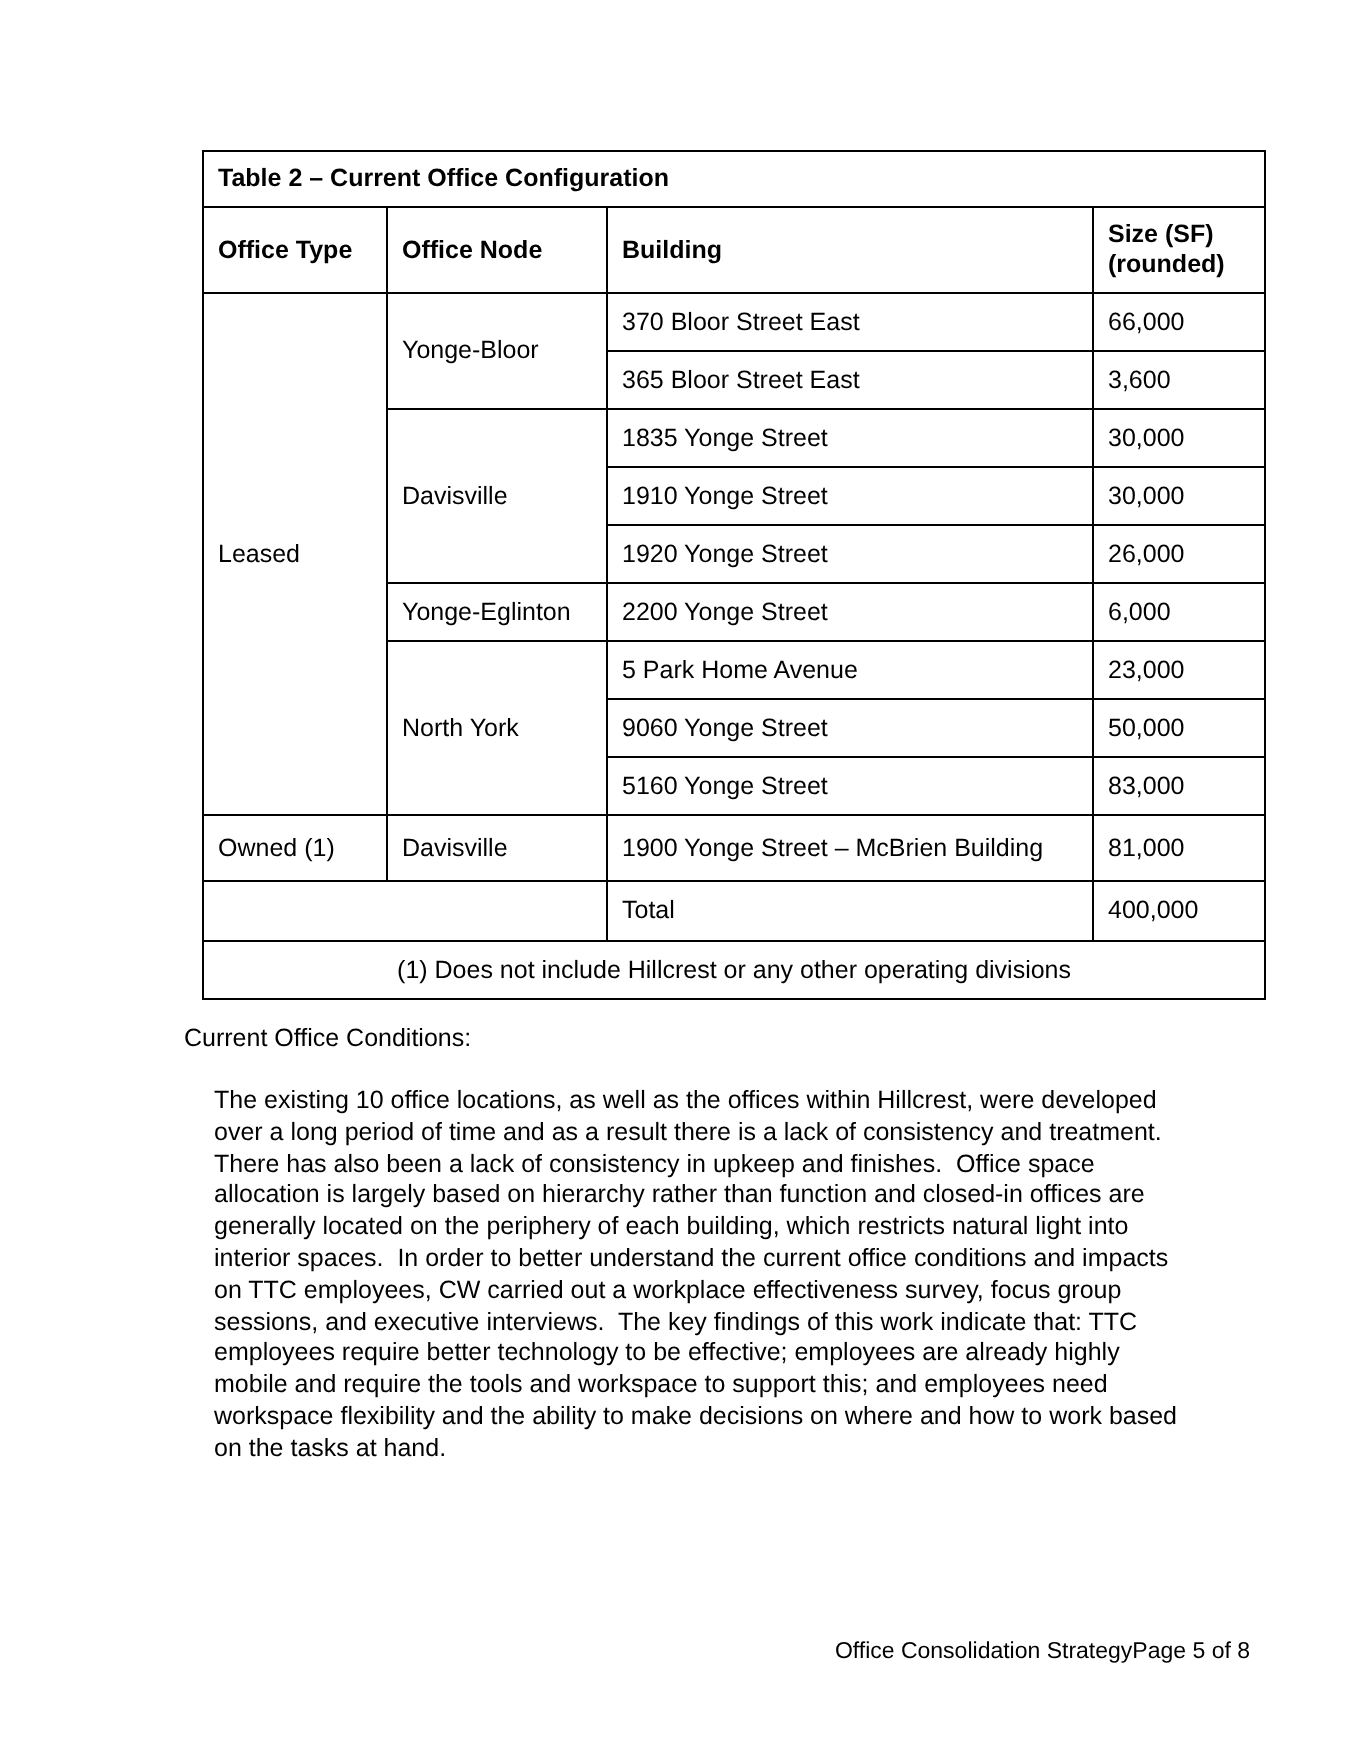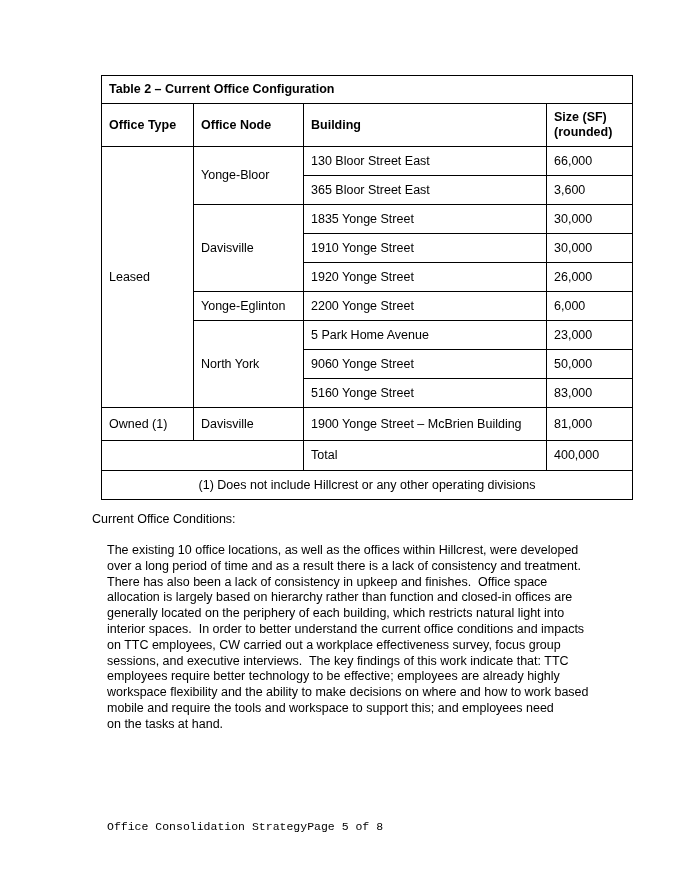--- a/index.html
+++ b/index.html
@@ -61,23 +61,22 @@
   }
   .paragraph .pline { white-space: pre-wrap; }
 
   
   .footer {
     position: absolute;
     left: 79px;
     top: 820px;
     width: 518px;
     display: flex;
-    justify-content: flex-start;
+    justify-content: flex-end;
     font-size: 11.5px;
-    font-family: Liberation Mono, monospace;
   }
 </style>
 </head>
 <body>
 
 <div class="page">
 
   <table class="office-table">
     <colgroup>
       <col class="c1">
@@ -92,21 +91,21 @@
     <tr class="header-row">
       <td>Office Type</td>
       <td>Office Node</td>
       <td>Building</td>
       <td>Size (SF) (rounded)</td>
     </tr>
 
     <tr class="data-row">
       <td rowspan="9">Leased</td>
       <td rowspan="2">Yonge-Bloor</td>
-      <td>130 Bloor Street East</td>
+      <td>370 Bloor Street East</td>
       <td>66,000</td>
     </tr>
     <tr class="data-row">
       <td>365 Bloor Street East</td>
       <td>3,600</td>
     </tr>
     <tr class="data-row">
       <td rowspan="3">Davisville</td>
       <td>1835 Yonge Street</td>
       <td>30,000</td>
@@ -162,22 +161,22 @@
   <div class="paragraph">
     <div class="pline">The existing 10 office locations, as well as the offices within Hillcrest, were developed</div>
     <div class="pline">over a long period of time and as a result there is a lack of consistency and treatment.</div>
     <div class="pline">There has also been a lack of consistency in upkeep and finishes.  Office space</div>
     <div class="pline">allocation is largely based on hierarchy rather than function and closed-in offices are</div>
     <div class="pline">generally located on the periphery of each building, which restricts natural light into</div>
     <div class="pline">interior spaces.  In order to better understand the current office conditions and impacts</div>
     <div class="pline">on TTC employees, CW carried out a workplace effectiveness survey, focus group</div>
     <div class="pline">sessions, and executive interviews.  The key findings of this work indicate that: TTC</div>
     <div class="pline">employees require better technology to be effective; employees are already highly</div>
+    <div class="pline">mobile and require the tools and workspace to support this; and employees need</div>
     <div class="pline">workspace flexibility and the ability to make decisions on where and how to work based</div>
-    <div class="pline">mobile and require the tools and workspace to support this; and employees need</div>
     <div class="pline">on the tasks at hand.</div>
   </div>
 
   <div class="footer">
     <span>Office Consolidation Strategy</span>
     <span>Page 5 of 8</span>
   </div>
 
 </div>
 

